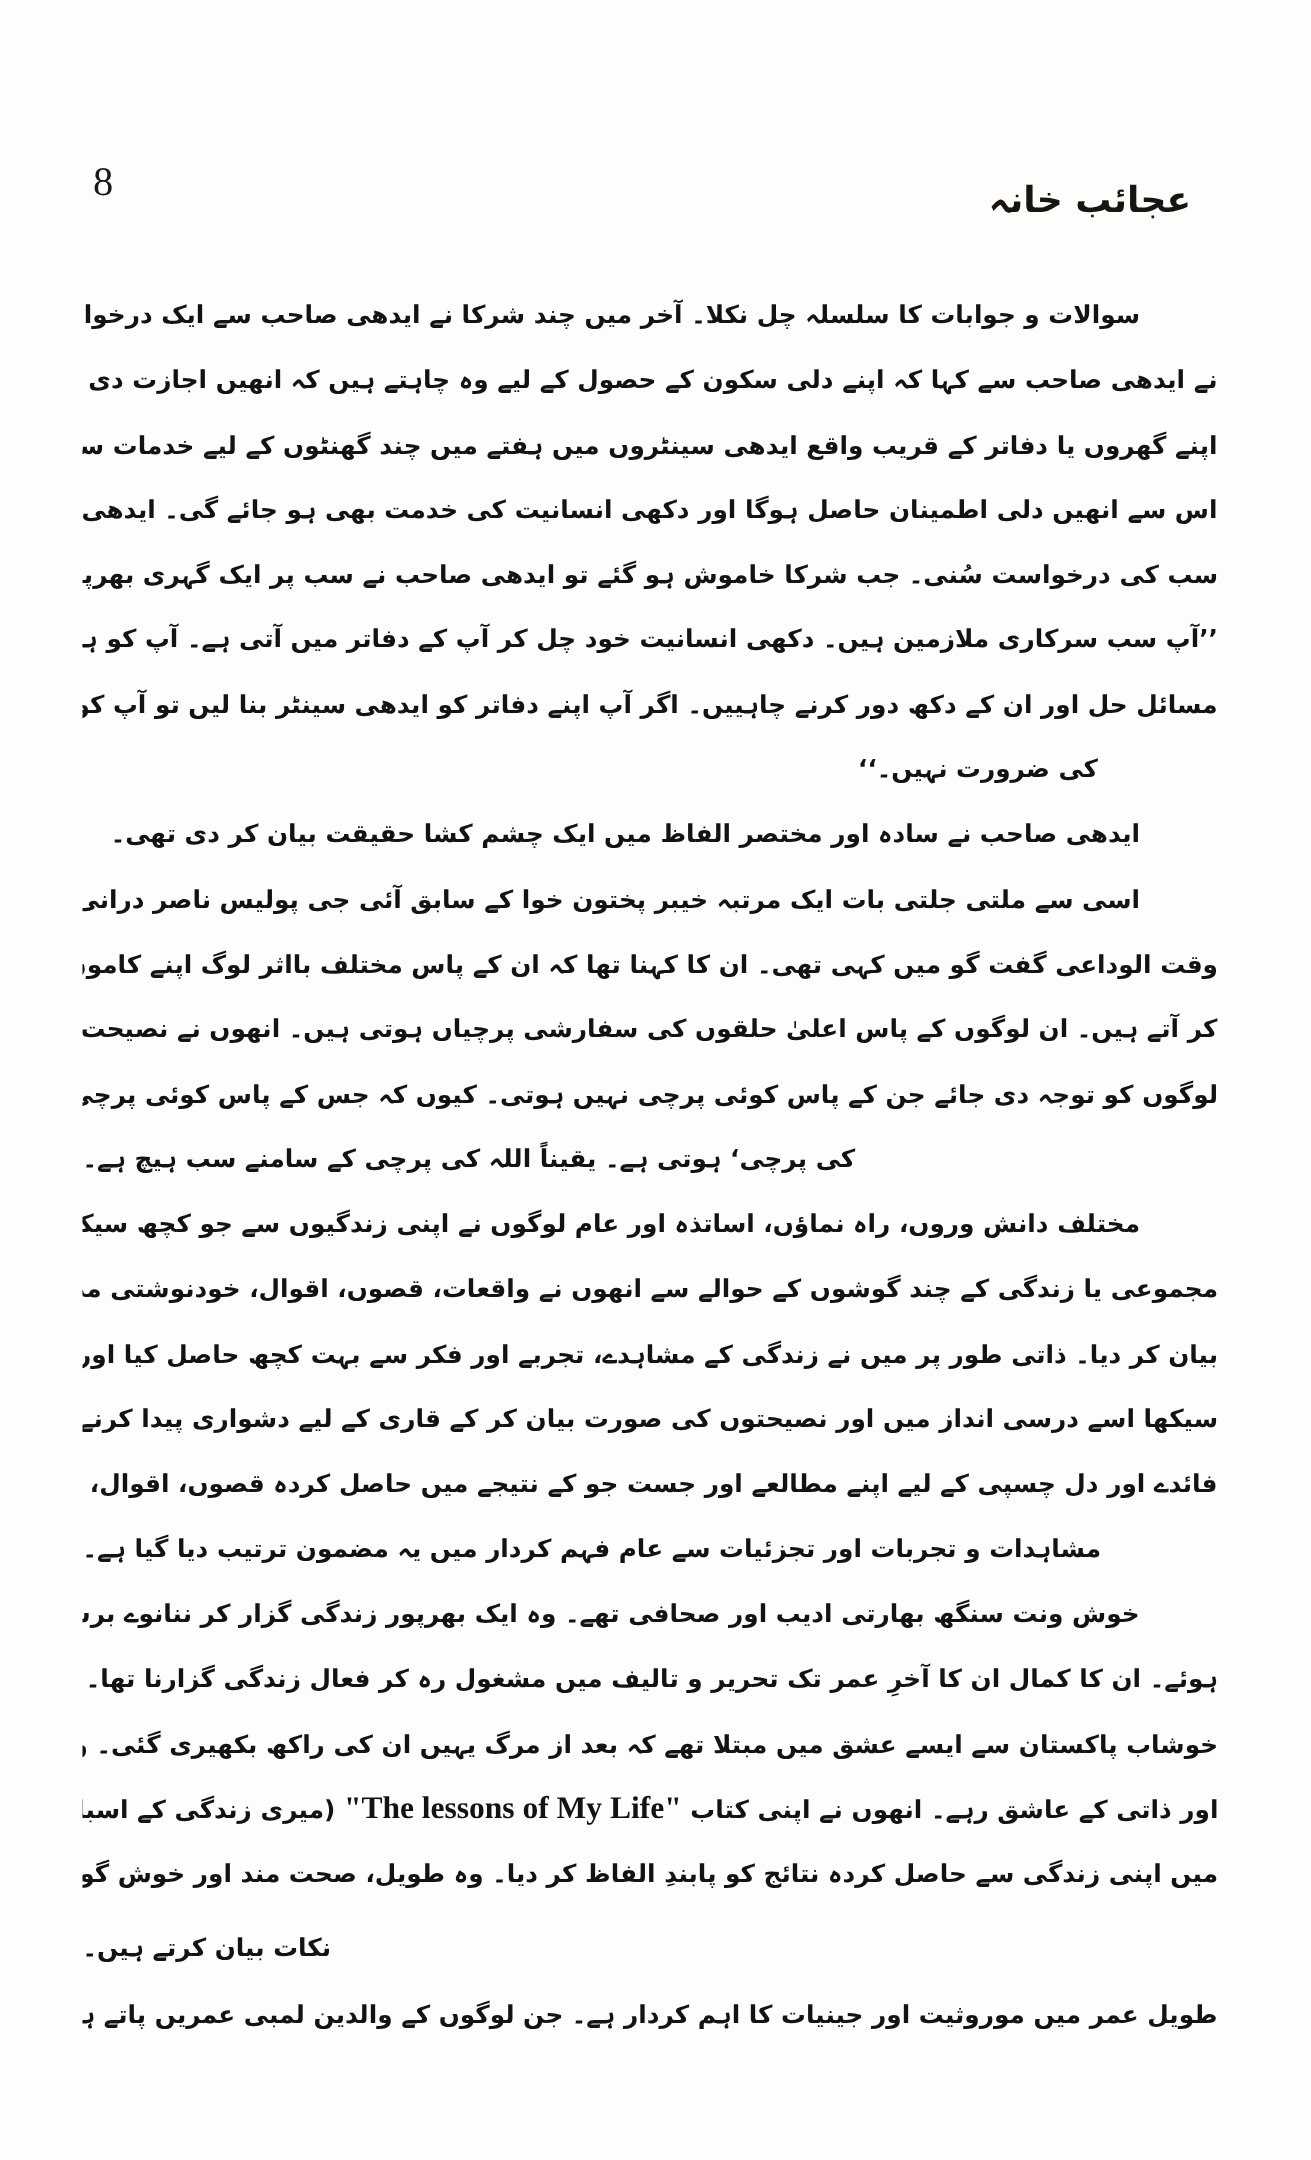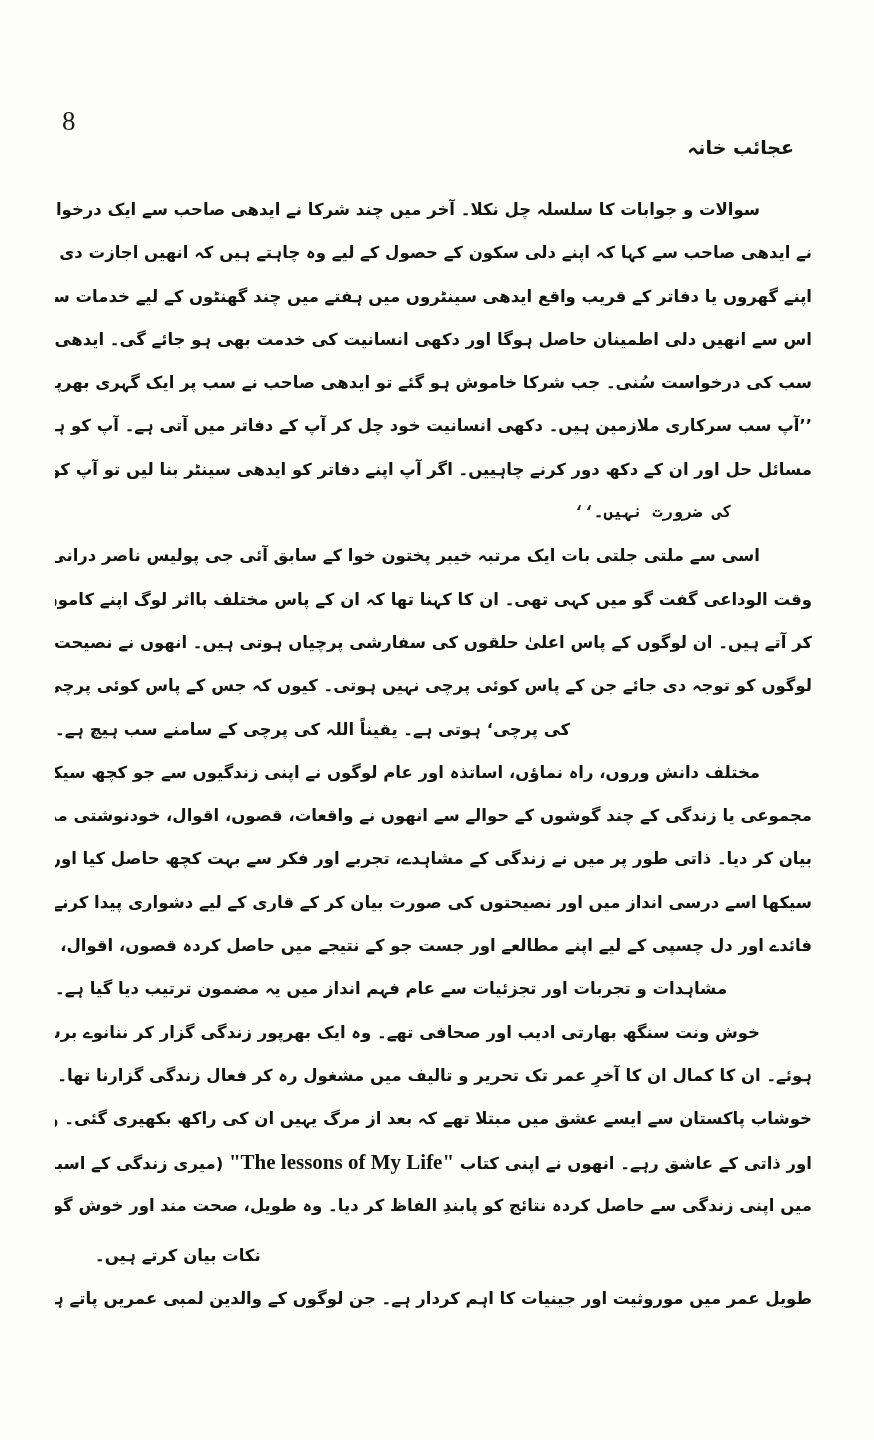--- a/index.html
+++ b/index.html
@@ -17,23 +17,23 @@
   }
   .page-number {
     position: absolute;
     top: 106px; left: 62px;
     font-family: "Liberation Serif", serif;
     font-size: 27px;
     color: #1b1917;
   }
   .running-header {
     position: absolute;
-    top: 136px; right: 80px;
+    top: 119px; right: 80px;
     direction: rtl;
-    font-size: 19px;
+    font-size: 24px;
     font-weight: bold;
     color: #171412;
   }
   .body-text {
     position: absolute;
     top: 188px; left: 55px; right: 62px;
     direction: rtl;
   }
   .paragraph { margin: 0; }
   .line {
@@ -64,42 +64,45 @@
   <div class="running-header">عجائب خانہ</div>
   <div class="body-text" id="body-text">
       <div class="paragraph">
         <div class="line" style="padding-right: 52px;">سوالات و جوابات کا سلسلہ چل نکلا۔ آخر میں چند شرکا نے ایدھی صاحب سے ایک درخواست کی۔ انھوں</div>
         <div class="line">نے ایدھی صاحب سے کہا کہ اپنے دلی سکون کے حصول کے لیے وہ چاہتے ہیں کہ انھیں اجازت دی جائے کہ وہ اپنے</div>
         <div class="line">اپنے گھروں یا دفاتر کے قریب واقع ایدھی سینٹروں میں ہفتے میں چند گھنٹوں کے لیے خدمات سرانجام دے دیا کریں۔</div>
         <div class="line">اس سے انھیں دلی اطمینان حاصل ہوگا اور دکھی انسانیت کی خدمت بھی ہو جائے گی۔ ایدھی صاحب نے خاموشی سے</div>
         <div class="line">سب کی درخواست سُنی۔ جب شرکا خاموش ہو گئے تو ایدھی صاحب نے سب پر ایک گہری بھرپور نگاہ ڈالی اور بولے</div>
         <div class="line">’’آپ سب سرکاری ملازمین ہیں۔ دکھی انسانیت خود چل کر آپ کے دفاتر میں آتی ہے۔ آپ کو ہم دردی سے ان کے</div>
         <div class="line">مسائل حل اور ان کے دکھ دور کرنے چاہییں۔ اگر آپ اپنے دفاتر کو ایدھی سینٹر بنا لیں تو آپ کو کسی بھی ایدھی سینٹر جانے</div>
-        <div class="line align-start" style="padding-right: 80px; font-family: Liberation Mono, monospace;">کی ضرورت نہیں۔‘‘</div>
+        <div class="line align-start" style="padding-right: 80px;">کی ضرورت نہیں۔‘‘</div>
+      </div>
+      <div class="paragraph">
+        <div class="line align-start" style="padding-right: 52px;">ایدھی صاحب نے سادہ اور مختصر الفاظ میں ایک چشم کشا حقیقت بیان کر دی تھی۔</div>
       </div>
       <div class="paragraph">
         <div class="line" style="padding-right: 52px;">اسی سے ملتی جلتی بات ایک مرتبہ خیبر پختون خوا کے سابق آئی جی پولیس ناصر درانی نے ریٹائرمنٹ کے</div>
         <div class="line">وقت الوداعی گفت گو میں کہی تھی۔ ان کا کہنا تھا کہ ان کے پاس مختلف بااثر لوگ اپنے کاموں کے لیے سفارشیں لے</div>
         <div class="line">کر آتے ہیں۔ ان لوگوں کے پاس اعلیٰ حلقوں کی سفارشی پرچیاں ہوتی ہیں۔ انھوں نے نصیحت کی کہ سب سے پہلے ان</div>
         <div class="line">لوگوں کو توجہ دی جائے جن کے پاس کوئی پرچی نہیں ہوتی۔ کیوں کہ جس کے پاس کوئی پرچی نہیں ہوتی اس کے پاس ’اللہ</div>
         <div class="line align-end">کی پرچی‘ ہوتی ہے۔ یقیناً اللہ کی پرچی کے سامنے سب ہیچ ہے۔</div>
       </div>
       <div class="paragraph">
         <div class="line" style="padding-right: 52px;">مختلف دانش وروں، راہ نماؤں، اساتذہ اور عام لوگوں نے اپنی زندگیوں سے جو کچھ سیکھا ان پر بہ حیثیت</div>
         <div class="line">مجموعی یا زندگی کے چند گوشوں کے حوالے سے انھوں نے واقعات، قصوں، اقوال، خودنوشتی مضامین وغیرہ کی صورت</div>
         <div class="line">بیان کر دیا۔ ذاتی طور پر میں نے زندگی کے مشاہدے، تجربے اور فکر سے بہت کچھ حاصل کیا اور سیکھا۔ جو کچھ میں نے</div>
         <div class="line">سیکھا اسے درسی انداز میں اور نصیحتوں کی صورت بیان کر کے قاری کے لیے دشواری پیدا کرنے کی بجائے اس کے</div>
         <div class="line">فائدے اور دل چسپی کے لیے اپنے مطالعے اور جست جو کے نتیجے میں حاصل کردہ قصوں، اقوال، واقعات، حکایات،</div>
-        <div class="line align-end">مشاہدات و تجربات اور تجزئیات سے عام فہم انداز میں یہ مضمون ترتیب دیا گیا ہے۔</div>
+        <div class="line align-end">مشاہدات و تجربات اور تجزئیات سے عام فہم کردار میں یہ مضمون ترتیب دیا گیا ہے۔</div>
       </div>
       <div class="paragraph">
         <div class="line" style="padding-right: 52px;">خوش ونت سنگھ بھارتی ادیب اور صحافی تھے۔ وہ ایک بھرپور زندگی گزار کر ننانوے برس کی عمر میں فوت</div>
         <div class="line">ہوئے۔ ان کا کمال ان کا آخرِ عمر تک تحریر و تالیف میں مشغول رہ کر فعال زندگی گزارنا تھا۔ وہ اپنے آبائی قصبے ہڈالی،</div>
         <div class="line">خوشاب پاکستان سے ایسے عشق میں مبتلا تھے کہ بعد از مرگ یہیں ان کی راکھ بکھیری گئی۔ وہ ہمیشہ مسلمانوں کے حامی</div>
         <div class="line"><span>اور ذاتی کے عاشق رہے۔ انھوں نے اپنی کتاب </span><span class="latin" dir="ltr">"The lessons of My Life"</span><span> (میری زندگی کے اسباق)</span></div>
         <div class="line">میں اپنی زندگی سے حاصل کردہ نتائج کو پابندِ الفاظ کر دیا۔ وہ طویل، صحت مند اور خوش گوار زندگی گزارنے کے بارہ</div>
-        <div class="line align-end" style="margin-top: 7px; margin-left: 40px;">نکات بیان کرتے ہیں۔</div>
+        <div class="line align-end" style="margin-top: 7px;">نکات بیان کرتے ہیں۔</div>
       </div>
       <div class="paragraph">
         <div class="line">طویل عمر میں موروثیت اور جینیات کا اہم کردار ہے۔ جن لوگوں کے والدین لمبی عمریں پاتے ہیں عموماً وہ</div>
       </div>
     </div>
 </div>
 
 </body></html>

